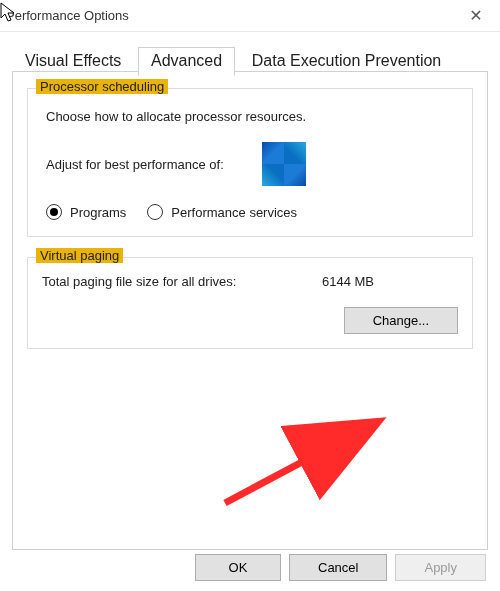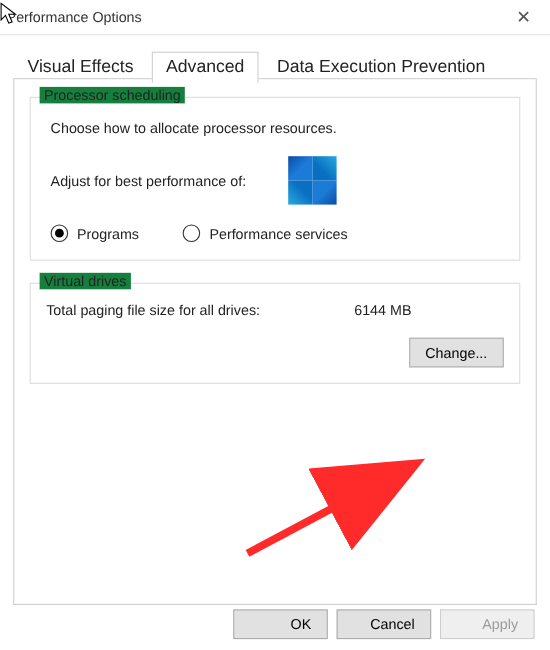--- a/index.html
+++ b/index.html
@@ -27,51 +27,51 @@
   }
   .tabpage {
     border:1px solid #d0d0d0; border-top:none; padding:16px 14px 18px 14px;
     margin:0 2px; height:478px;
   }
   .groupbox {
     border:1px solid #dcdcdc; padding:16px 14px 14px 14px; position:relative;
     margin-bottom:20px;
   }
   .group-legend {
-    position:absolute; top:-10px; left:8px; background:#15803d; padding:0 4px;
+    position:absolute; top:-10px; left:8px; background:#eab308; padding:0 4px;
     font-size:13px; color:#222;
   }
   .desc { margin:4px 0 18px 4px; }
   .adjust-row { display:flex; align-items:center; margin:0 0 16px 4px; }
   .adjust-row .lbl { flex:0 0 auto; margin-right:28px; }
   .logo {
     width:44px; height:44px; margin-left:10px;
     background:
       linear-gradient(135deg, #0a4aa8 0%, #1b7bd6 50%) top left/22px 22px no-repeat,
       linear-gradient(225deg, #26a9e0 0%, #0a6fc2 60%) top right/22px 22px no-repeat,
       linear-gradient(45deg,  #2aa9e0 0%, #0a6fc2 60%) bottom left/22px 22px no-repeat,
       linear-gradient(315deg, #0a4aa8 0%, #1b7bd6 50%) bottom right/22px 22px no-repeat;
     position:relative;
   }
-  .radios { display:flex; gap:40px; padding:2px 4px 2px 4px; }
+  .radios { display:flex; gap:21px; padding:2px 4px 2px 4px; }
   .radio { display:flex; align-items:center; gap:8px; cursor:pointer; }
   .radio .dot {
     width:16px; height:16px; border-radius:50%; border:1.5px solid #333;
     display:flex; align-items:center; justify-content:center;
   }
   .radio.selected .dot::after {
     content:""; width:8px; height:8px; border-radius:50%; background:#000;
   }
   .vm-desc { margin:4px 0 14px 0; line-height:1.35; }
   .vm-row { display:flex; margin-bottom:18px; }
   .vm-row .k { flex:0 0 auto; width:280px; }
   .vm-row .v { flex:0 0 auto; }
   .change-row { text-align:right; }
   .btn {
-    display:inline-block; min-width:86px; padding:5px 14px; text-align:right;
+    display:inline-block; min-width:86px; padding:5px 28px; text-align:center;
     border:1px solid #adadad; background:#e1e1e1; cursor:pointer; font-size:13px;
     color:#000;
   }
   .btn.disabled { color:#9a9a9a; border-color:#cfcfcf; background:#efefef; cursor:default; }
   .bottom-buttons {
     position:absolute; bottom:10px; right:14px; display:flex; gap:8px;
   }
   .arrow-svg { position:absolute; z-index:40; pointer-events:none; }
 </style>
 </head>
@@ -110,21 +110,21 @@
           <span>Programs</span>
         </div>
         <div class="radio">
           <span class="dot"></span>
           <span>Performance services</span>
         </div>
       </div>
     </div>
 
     <div class="groupbox" style="margin-bottom:0;">
-      <div class="group-legend">Virtual drives</div>
+      <div class="group-legend">Virtual paging</div>
       <div class="vm-row">
         <div class="k">Total paging file size for all drives:</div>
         <div class="v">6144 MB</div>
       </div>
       <div class="change-row">
         <span class="btn">Change...</span>
       </div>
     </div>
 
   </div>

